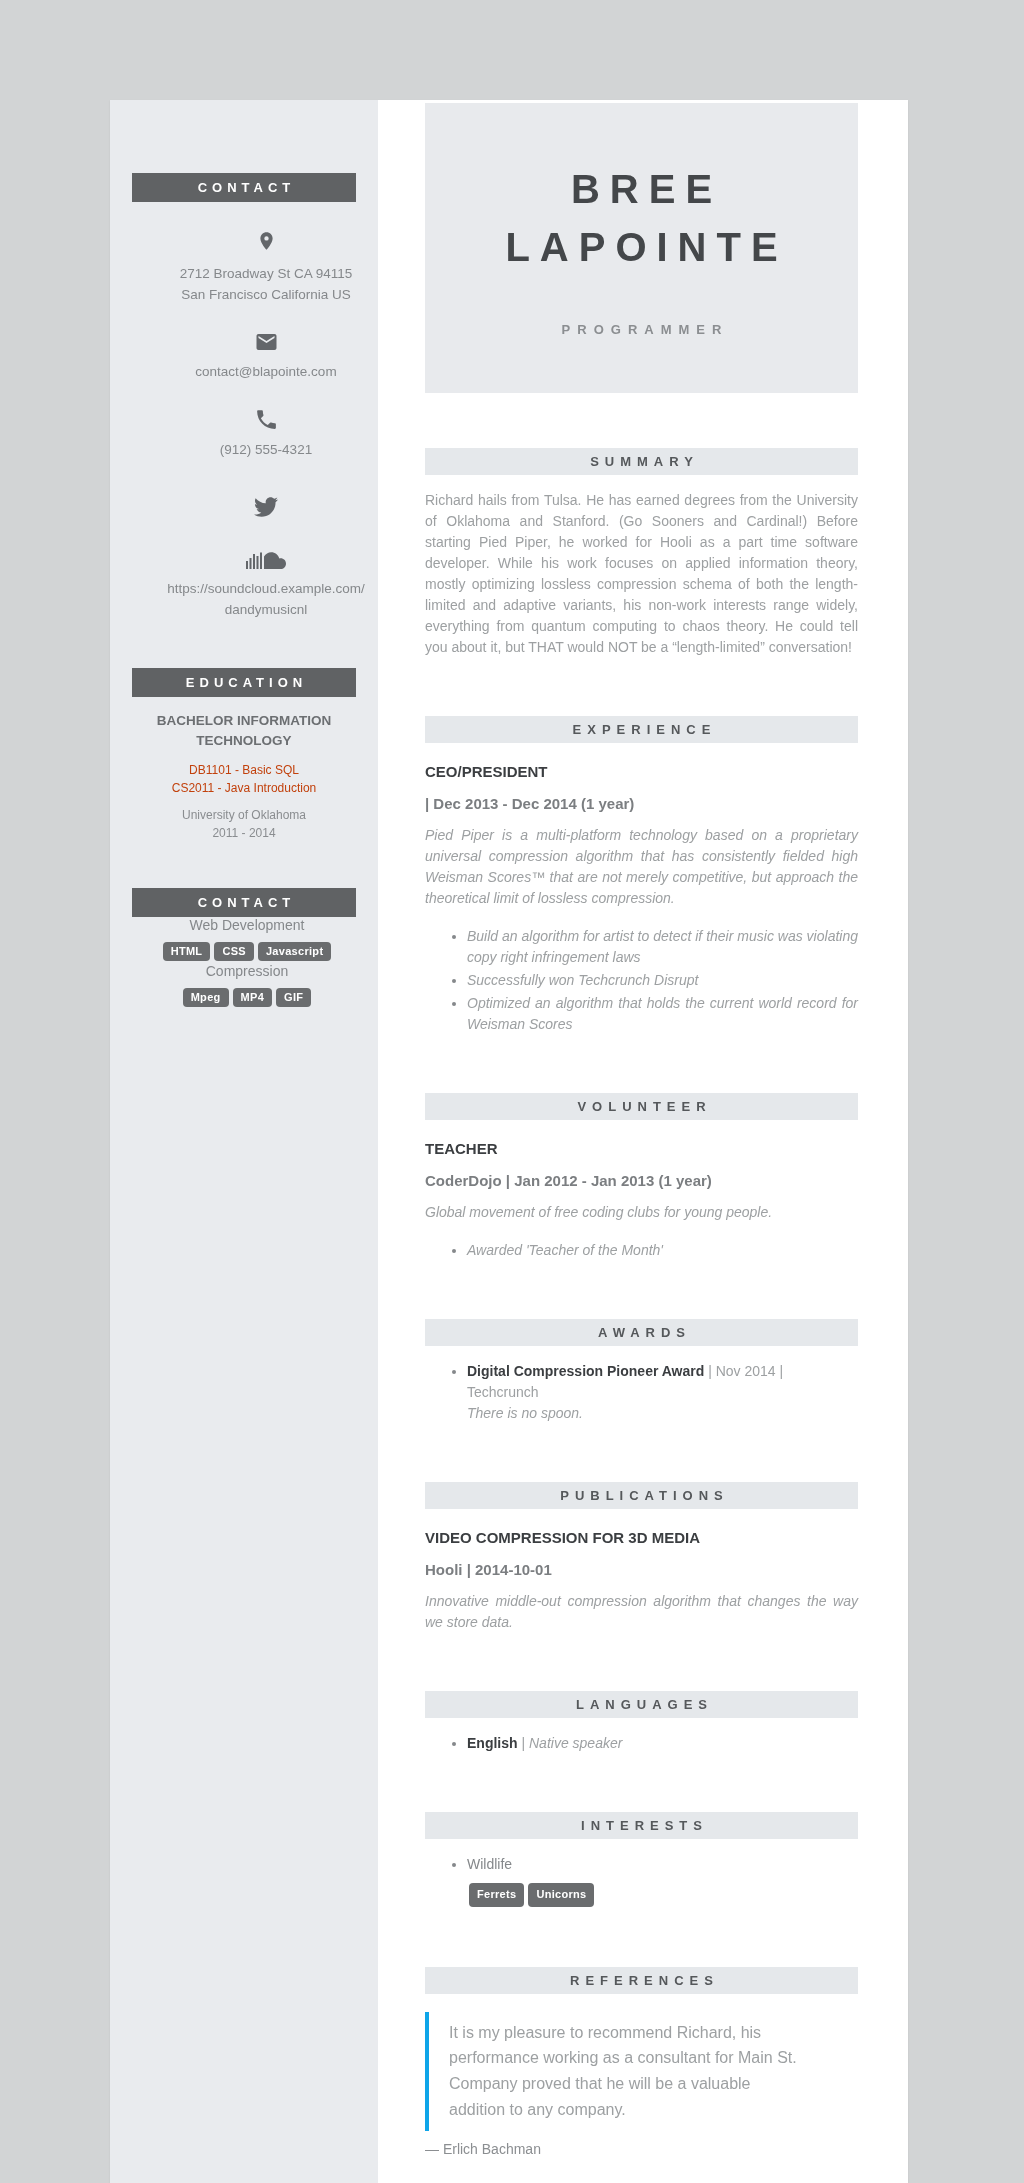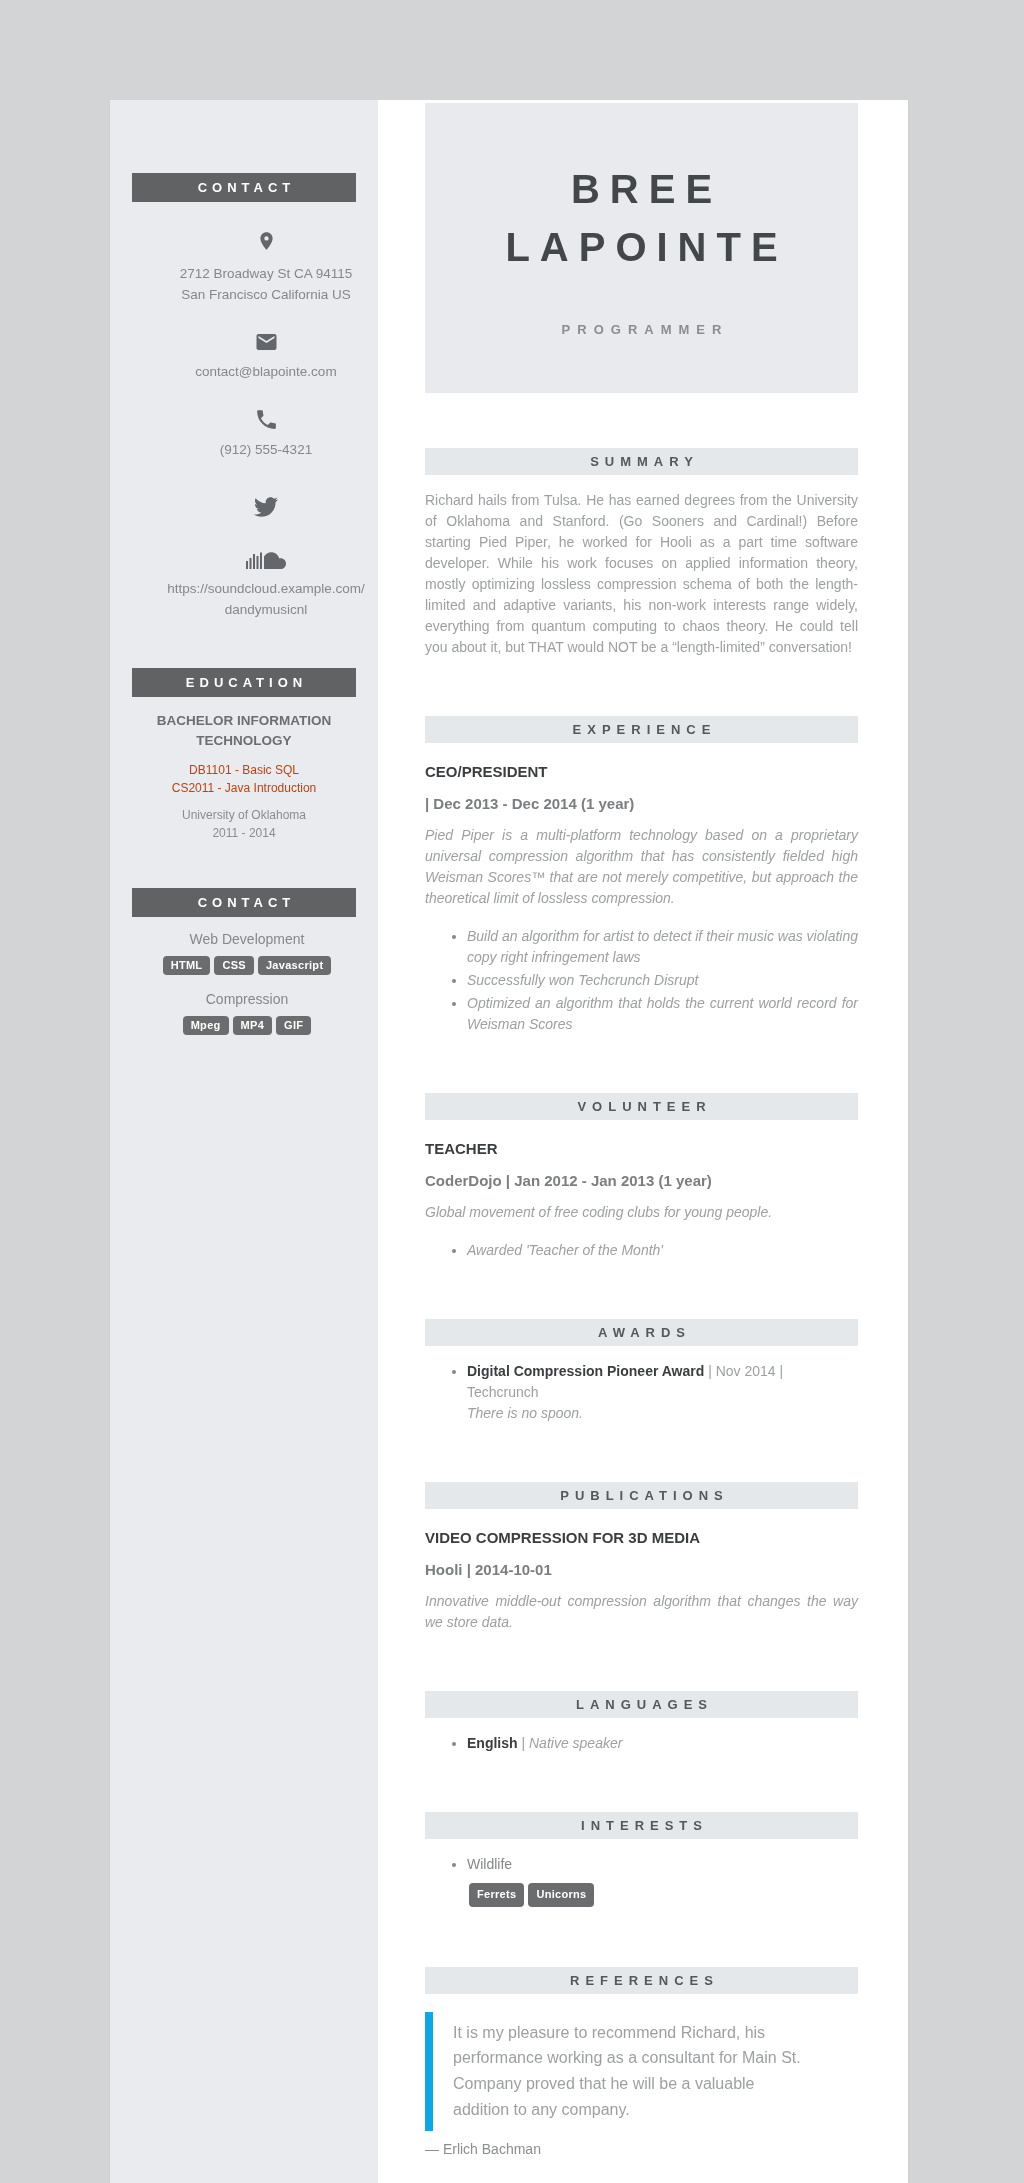--- a/index.html
+++ b/index.html
@@ -32,21 +32,21 @@
   }
   .icon-only{margin:34px 0 30px;}
   .edu-block{margin-top:47px;}
   .edu-degree{
     font-size:13.5px;font-weight:bold;color:#6c6f72;line-height:1.5;
     margin:14px 28px 10px;
   }
   .edu-courses{font-size:12px;color:#c2410c;line-height:1.5;}
   .edu-inst{font-size:12px;color:#8a8d90;line-height:1.5;margin-top:9px;}
   .skills-block{margin-top:46px;}
-  .skill-group{margin-top:14px;padding-left:6px;}
+  .skill-group{margin-top:0;padding-left:6px;}
   .skill-name{font-size:14px;color:#85888b;margin-bottom:7px;}
   .badge{
     display:inline-block;background:#6a6c6e;color:#fff;
     font-size:11px;font-weight:bold;padding:3px 8px 4px;border-radius:4px;
     margin:2px 2px;letter-spacing:.3px;
   }
   
   .main{flex:1;padding:3px 50px 60px 47px;box-sizing:border-box;}
   .hero{
     background:#e8eaed;height:290px;margin-bottom:55px;
@@ -89,21 +89,21 @@
   ul.plain li::marker{color:#85888b;}
   .award-title{font-weight:bold;color:#3b3e41;}
   .award-meta{color:#9da0a2;}
   .award-sum{font-style:italic;display:block;}
   .lang-name{font-weight:bold;color:#3b3e41;}
   .lang-div{color:#9da0a2;}
   .lang-flu{font-style:italic;color:#9da0a2;}
   .interest-name{color:#85888b;}
   .interest-badges{margin-top:6px;}
   blockquote.refq{
-    margin:18px 0 0;border-left:8px solid #0ea5e9;
+    margin:18px 0 0;border-left:4px solid #0ea5e9;
     padding:8px 10px 8px 20px;max-width:352px;
     font-size:16px;color:#9da0a2;line-height:1.62;
   }
   .ref-attr{margin-top:10px;font-size:14px;color:#8b8e91;}
 </style>
 </head>
 <body>
 
 <div class="page">
   <div class="card">

